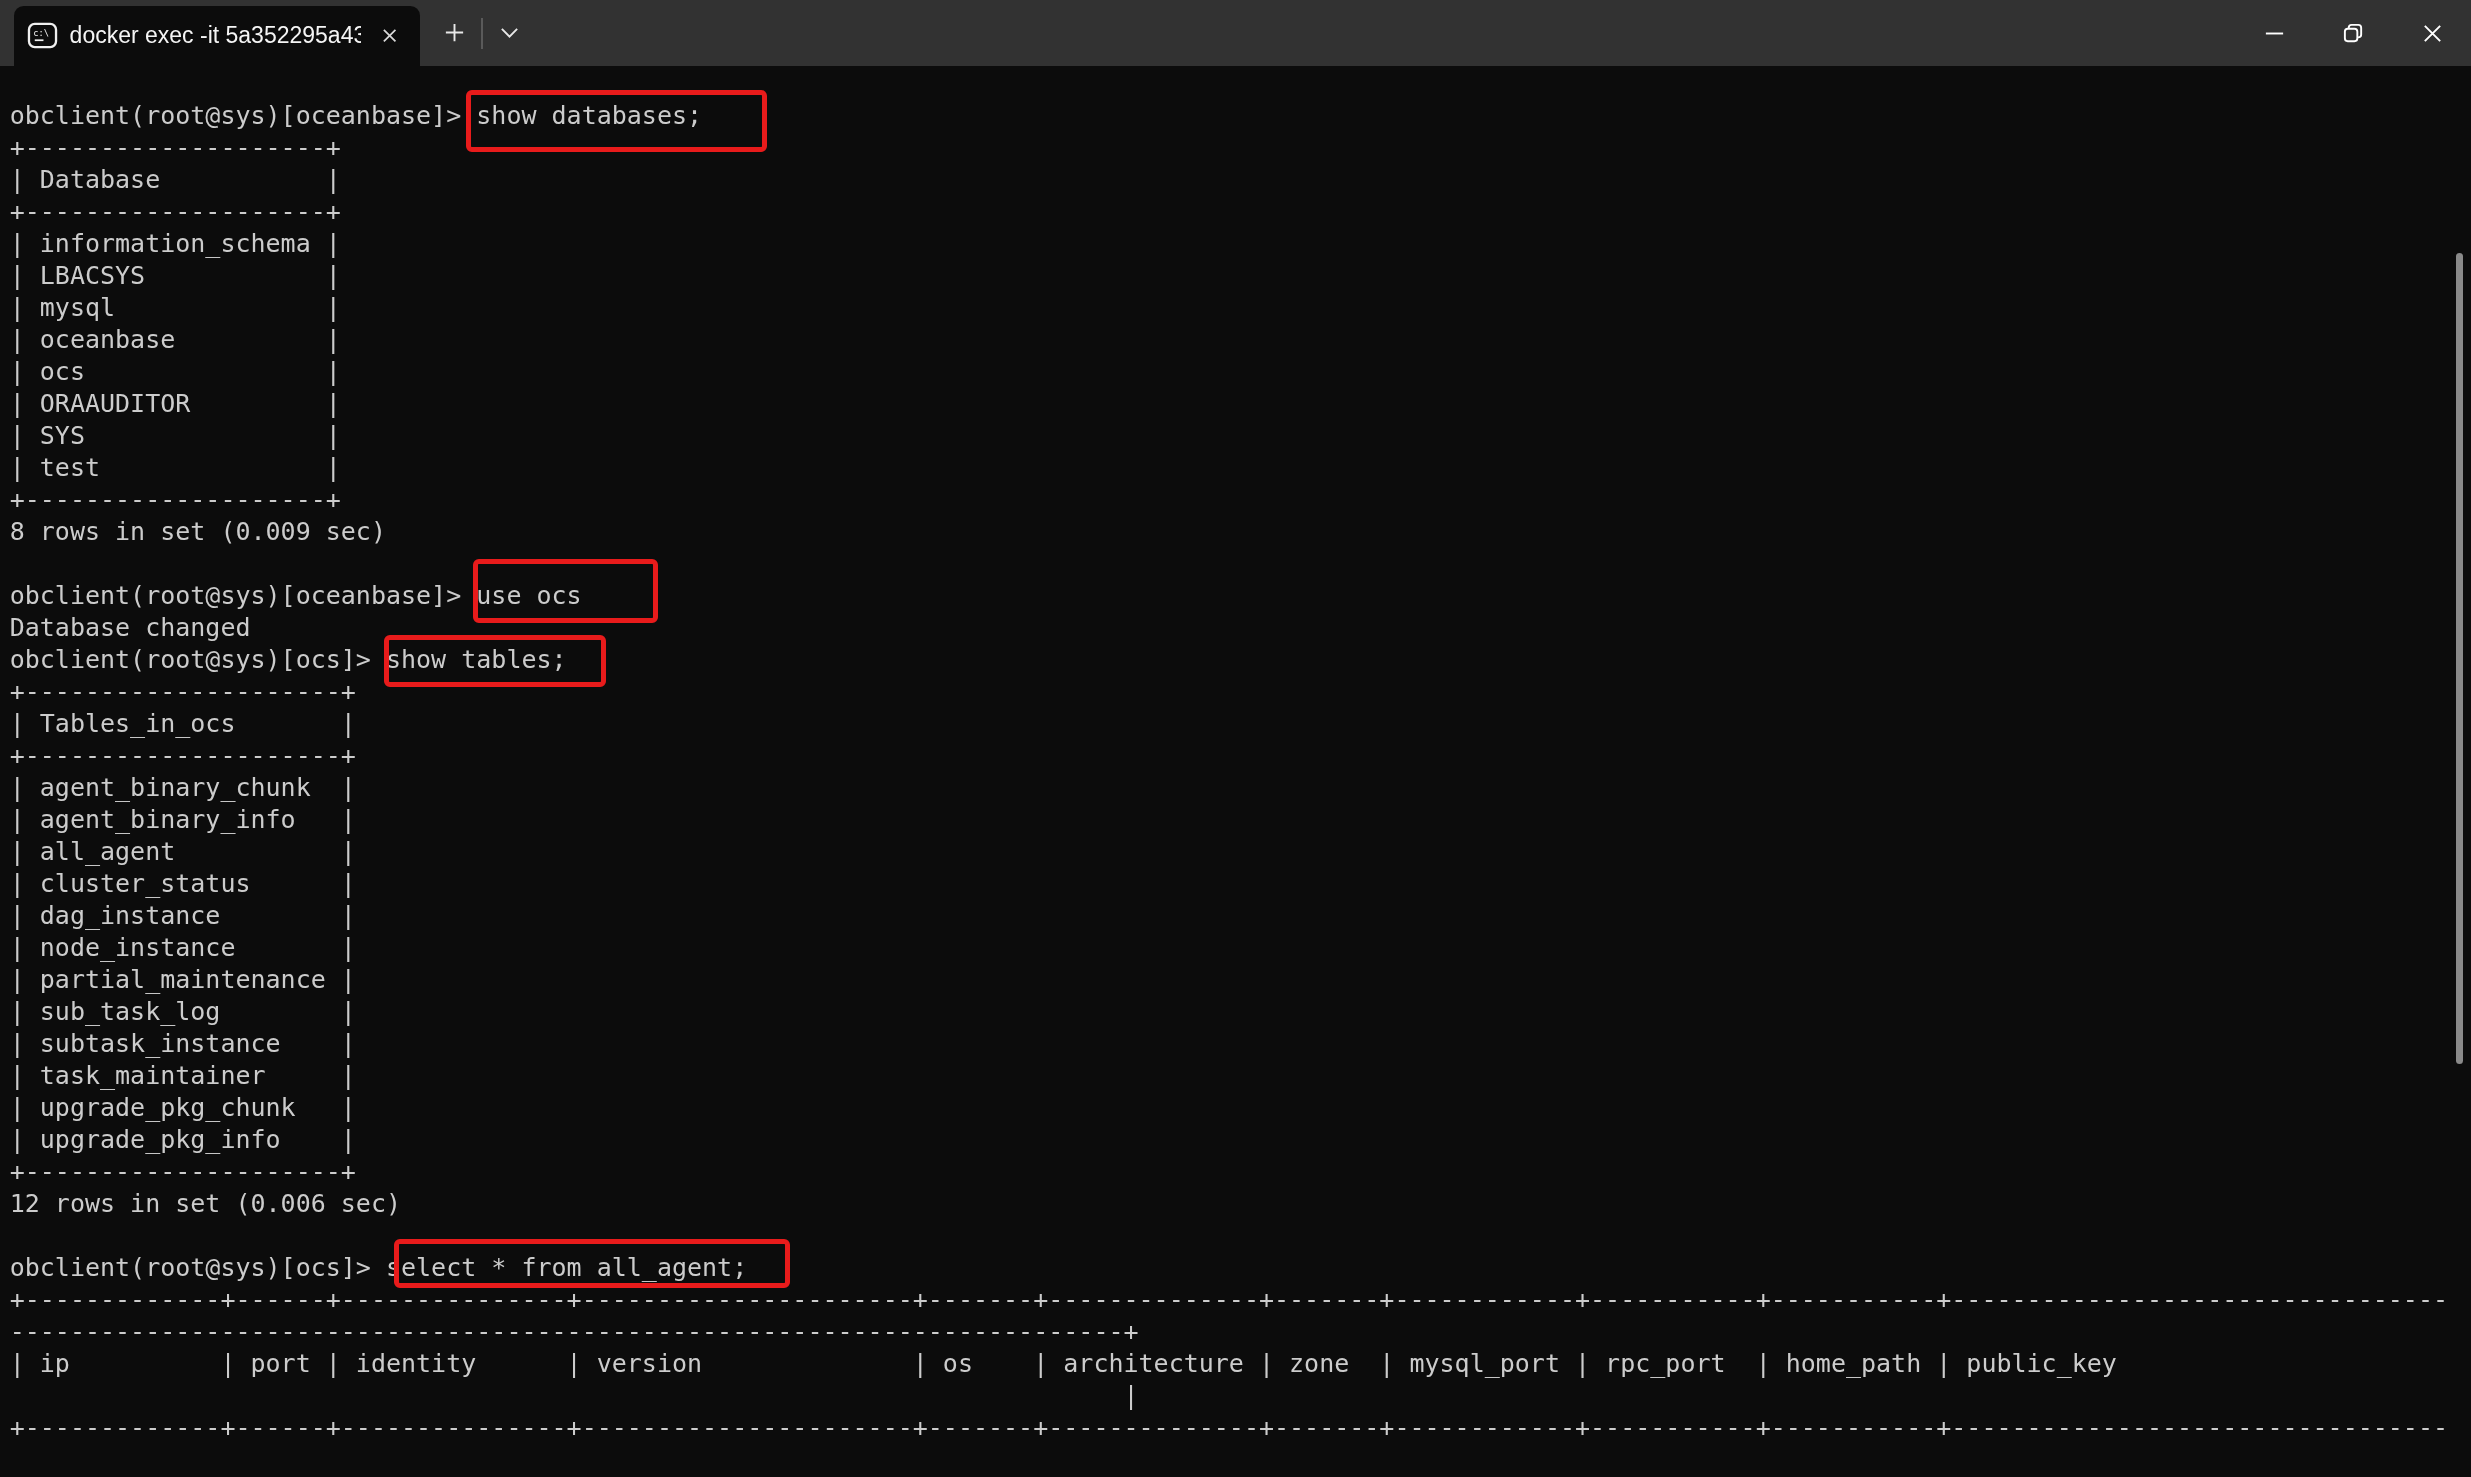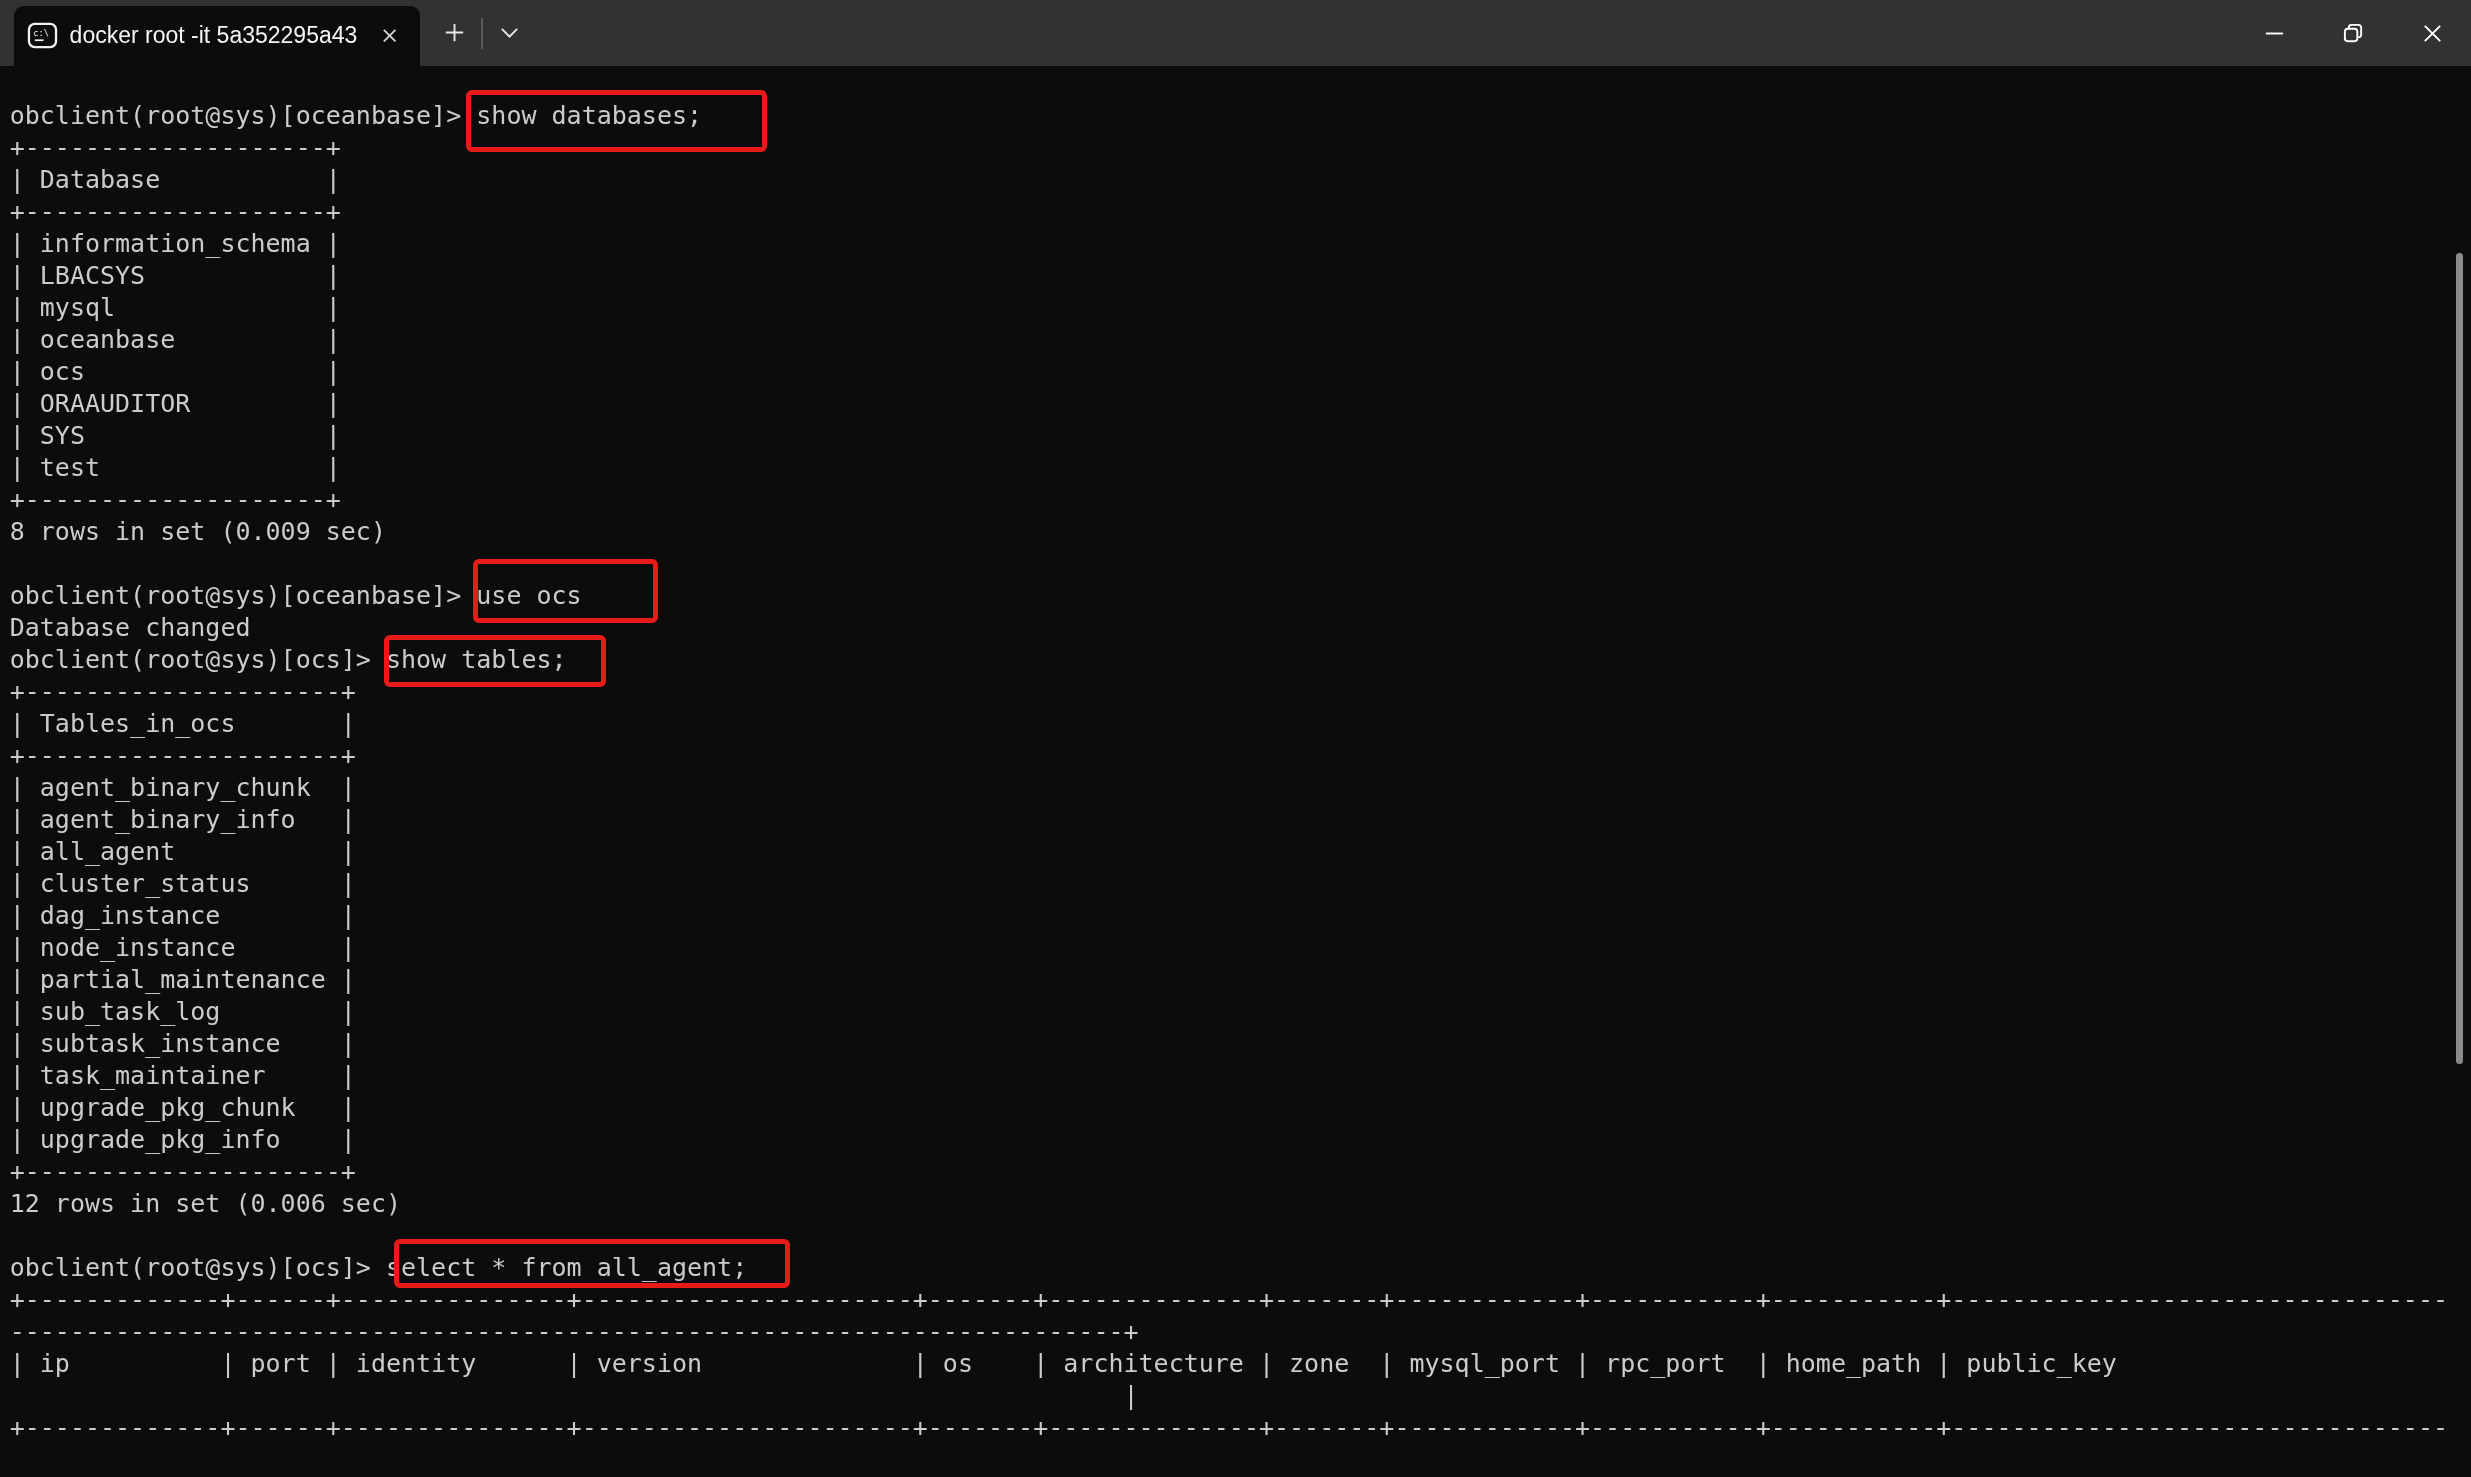--- a/index.html
+++ b/index.html
@@ -73,21 +73,21 @@
   <div class="tabbar-lead"></div>
 
   <div class="tab">
     <span class="tab-icon">
       <svg width="31" height="29" viewBox="0 0 32 30">
         <rect x="2" y="3" width="28" height="24" rx="6" fill="none" stroke="#f0f0f0" stroke-width="2.4"></rect>
         <text x="6.5" y="16" font-family="DejaVu Sans Mono, monospace" font-size="9" fill="#f0f0f0">c:\</text>
         <rect x="8" y="19" width="9" height="1.8" fill="#f0f0f0"></rect>
       </svg>
     </span>
-    <span class="tab-title">docker  root -it 5a352295a43</span>
+    <span class="tab-title">docker  exec -it 5a352295a43</span>
     <span class="tab-close">
       <svg width="19.3" height="19.3" viewBox="0 0 20 20">
         <path d="M4 4 L16 16 M16 4 L4 16" stroke="#d8d8d8" stroke-width="1.8" fill="none"></path>
       </svg>
     </span>
   </div>
 
   <div class="newtab-btn">
     <span>
       <svg width="23" height="23" viewBox="0 0 24 24">

